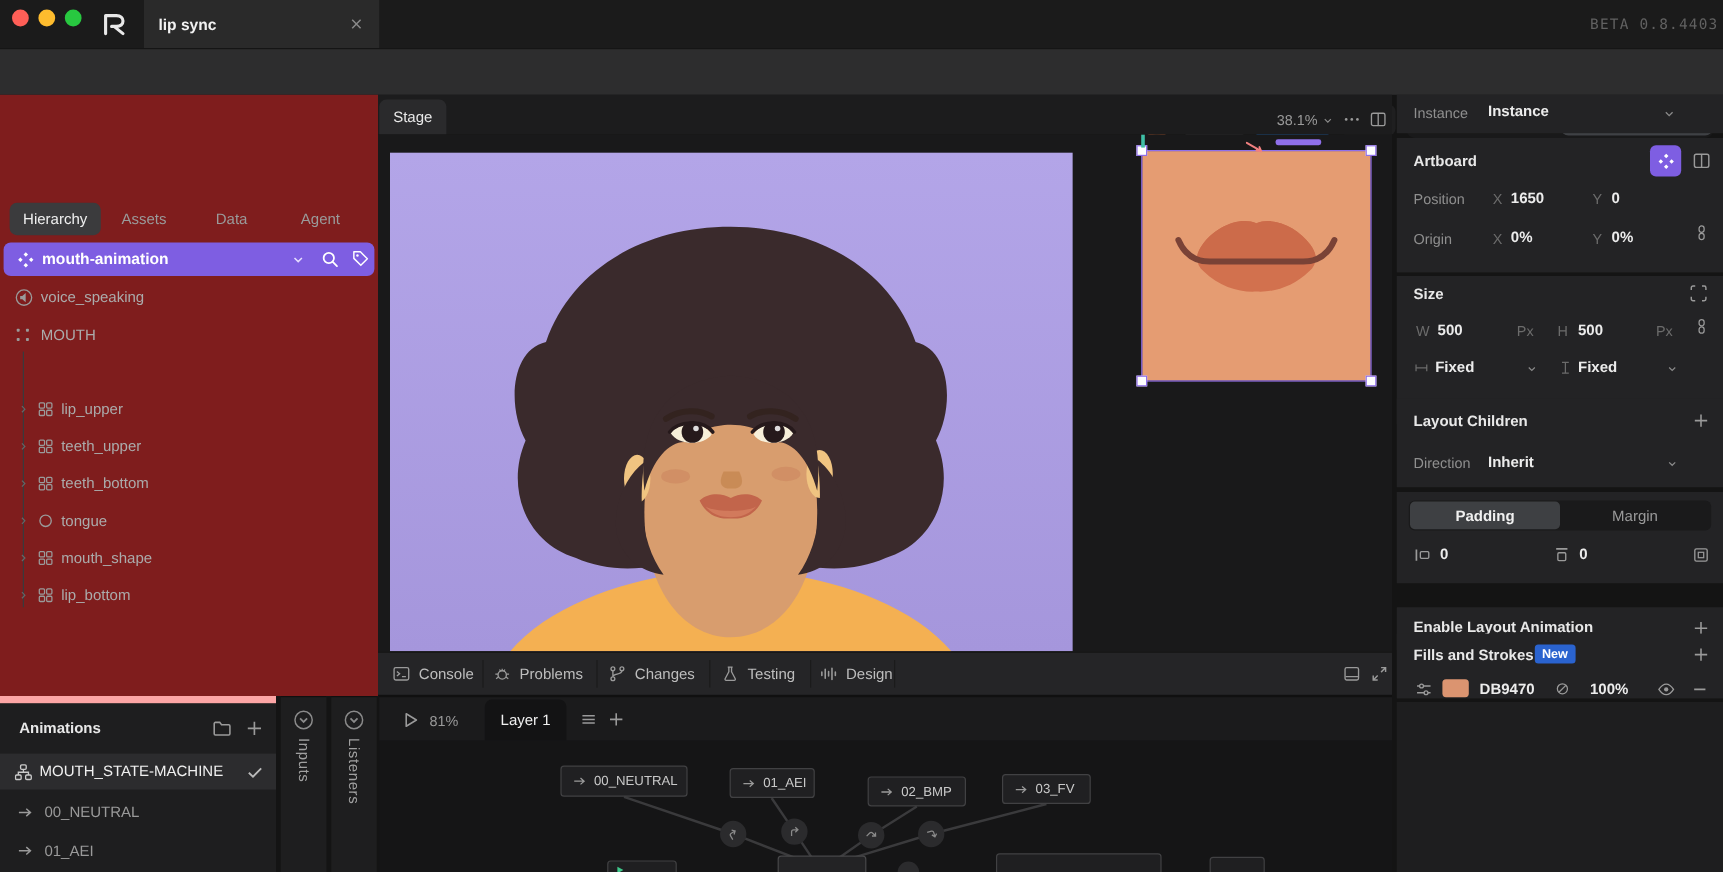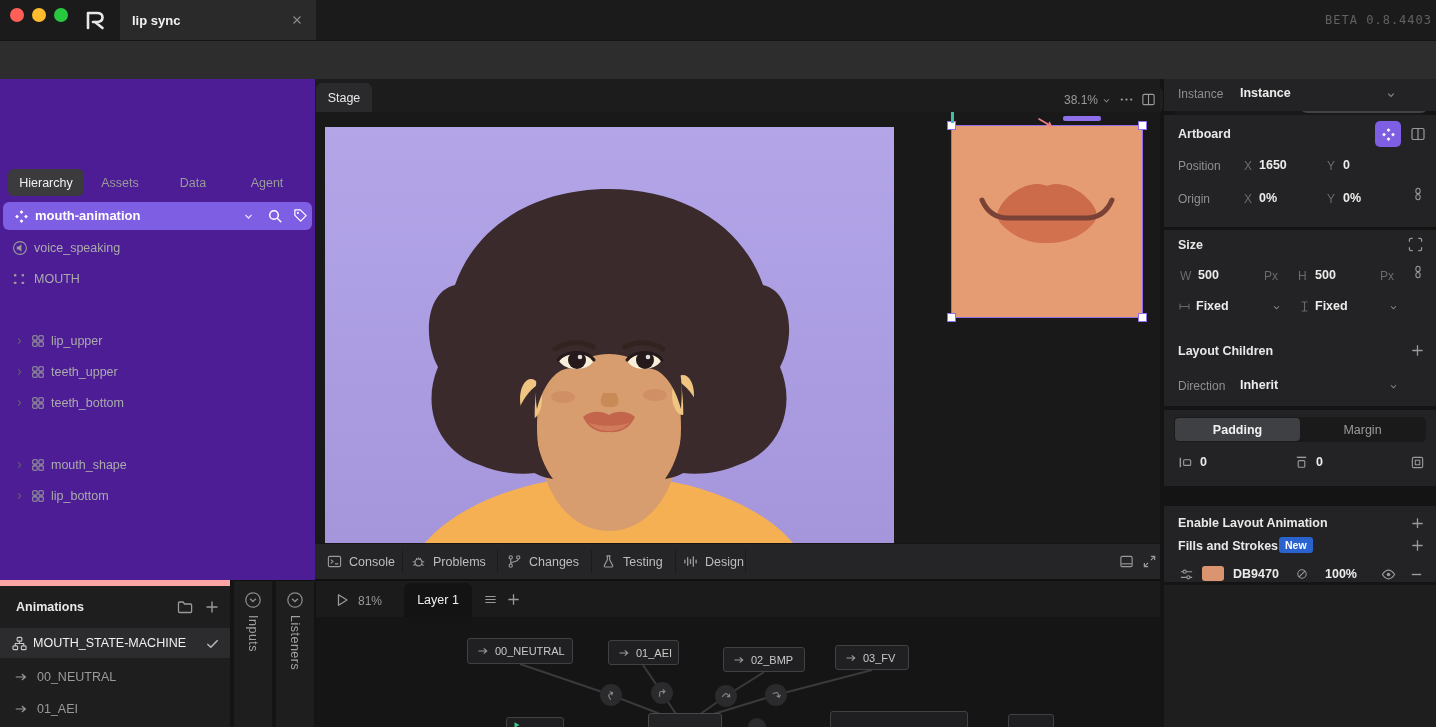--- a/index.html
+++ b/index.html
@@ -17,21 +17,21 @@
   .doc-tab{left:120px;top:0;width:196px;height:40px;background:#2A2A2A;display:flex;align-items:center;padding:0 12px;box-sizing:border-box;}
   .version{right:16px;top:0;height:40px;line-height:40px;font-family:"DejaVu Sans Mono",monospace;font-size:12px;color:#616161;letter-spacing:1px;}
   
   .toolbar{left:0;top:40px;width:1436px;height:39px;background:#2D2D2E;border-top:1px solid #151515;box-sizing:border-box;}
   .tbtn{top:51px;width:18px;height:18px;display:flex;align-items:center;justify-content:center;}
   .tchev{top:55px;width:10px;height:10px;color:#7C7C7C;}
   .btn{height:26px;border-radius:6px;display:flex;align-items:center;justify-content:center;font-size:12.5px;cursor:pointer;}
   .mode-wrap{left:1172px;top:45px;width:256px;height:29px;background:#19191A;border-radius:7px;}
   .mode-pill{left:1301px;top:46px;width:126px;height:26px;background:#3F4145;border-radius:6px;color:#F2F2F2;}
   
-  .left-panel{left:0;top:79px;width:315px;height:501px;background:#4c1d95;}
+  .left-panel{left:0;top:79px;width:315px;height:501px;background:#7f1d1d;}
   .ltab{position:absolute;top:90px;height:27px;display:flex;align-items:center;justify-content:center;color:#9A9A9A;font-size:12.5px;}
   .ltab.active{background:#3B3B3D;border-radius:6px;color:#F0F0F0;}
   .purple-row{left:3px;top:123px;width:309px;height:28px;background:#7E5EE2;border-radius:6px;color:#FFF;}
   .tree-row{left:0;width:315px;height:31px;color:#ABABAB;}
   .tree-guide{left:19px;top:214px;width:1px;height:213px;background:#3A3A3C;}
   .tw{position:absolute;top:50%;transform:translateY(-50%);}
   
   .stagebar{left:315px;top:79px;width:845px;height:33px;background:#1C1C1D;}
   .stage-tab{left:316px;top:83px;width:56px;height:29px;background:#2A2A2C;border-radius:6px 6px 0 0;display:flex;align-items:center;justify-content:center;color:#E8E8E8;}
   .canvas{left:315px;top:112px;width:845px;height:431px;background:#19191A;overflow:hidden;}
@@ -394,20 +394,29 @@
     </div>
     <div class="abs tree-row" style="top:308px">
       <svg class="abs tw" style="left:15px;color:#666" width="9" height="9">
           <use href="#i-chevr"></use>
         </svg>
       <svg class="abs tw ic" style="left:31px" width="14" height="14">
           <use href="#i-group"></use>
         </svg>
       <span class="abs tw" style="left:51px">teeth_bottom</span>
     </div>
+    <div class="abs tree-row" style="top:339px">
+      <svg class="abs tw" style="left:15px;color:#666" width="9" height="9">
+          <use href="#i-chevr"></use>
+        </svg>
+      <svg class="abs tw ic" style="left:31px" width="14" height="14">
+          <use href="#i-ellipse"></use>
+        </svg>
+      <span class="abs tw" style="left:51px">tongue</span>
+    </div>
     <div class="abs tree-row" style="top:370px">
       <svg class="abs tw" style="left:15px;color:#666" width="9" height="9">
           <use href="#i-chevr"></use>
         </svg>
       <svg class="abs tw ic" style="left:31px" width="14" height="14">
           <use href="#i-group"></use>
         </svg>
       <span class="abs tw" style="left:51px">mouth_shape</span>
     </div>
     <div class="abs tree-row" style="top:401px">

